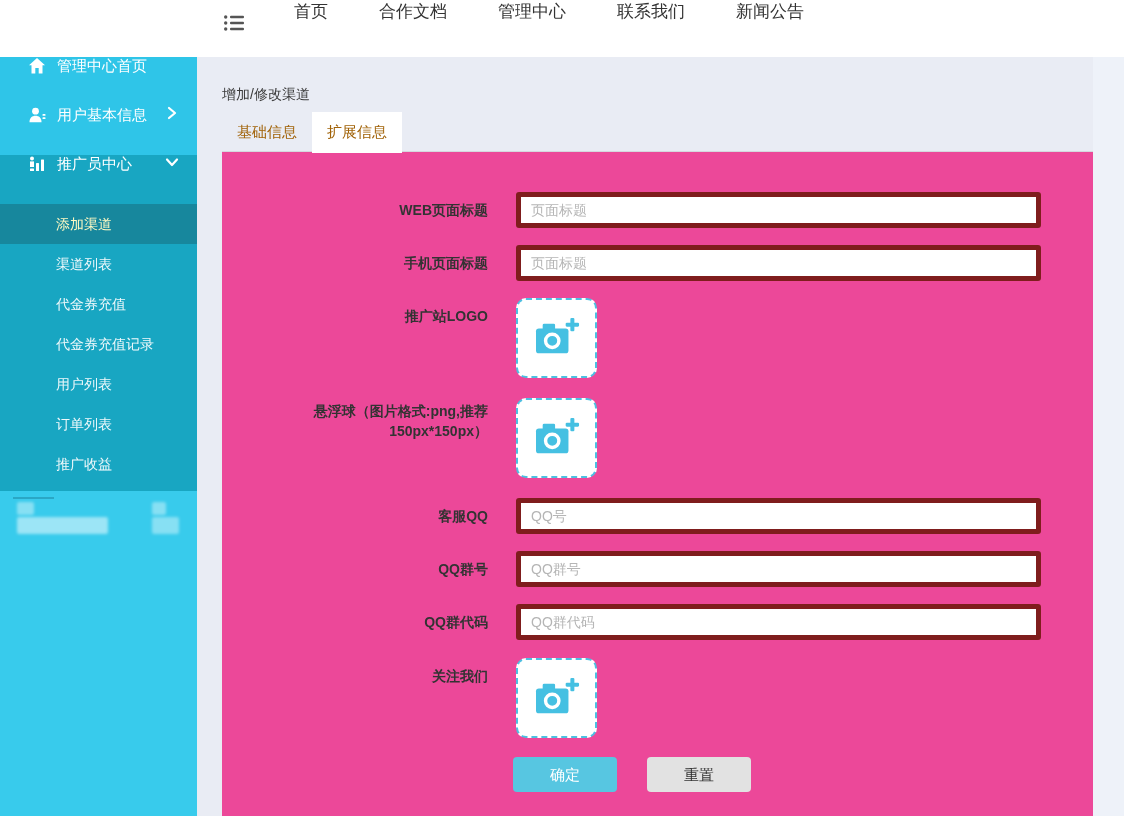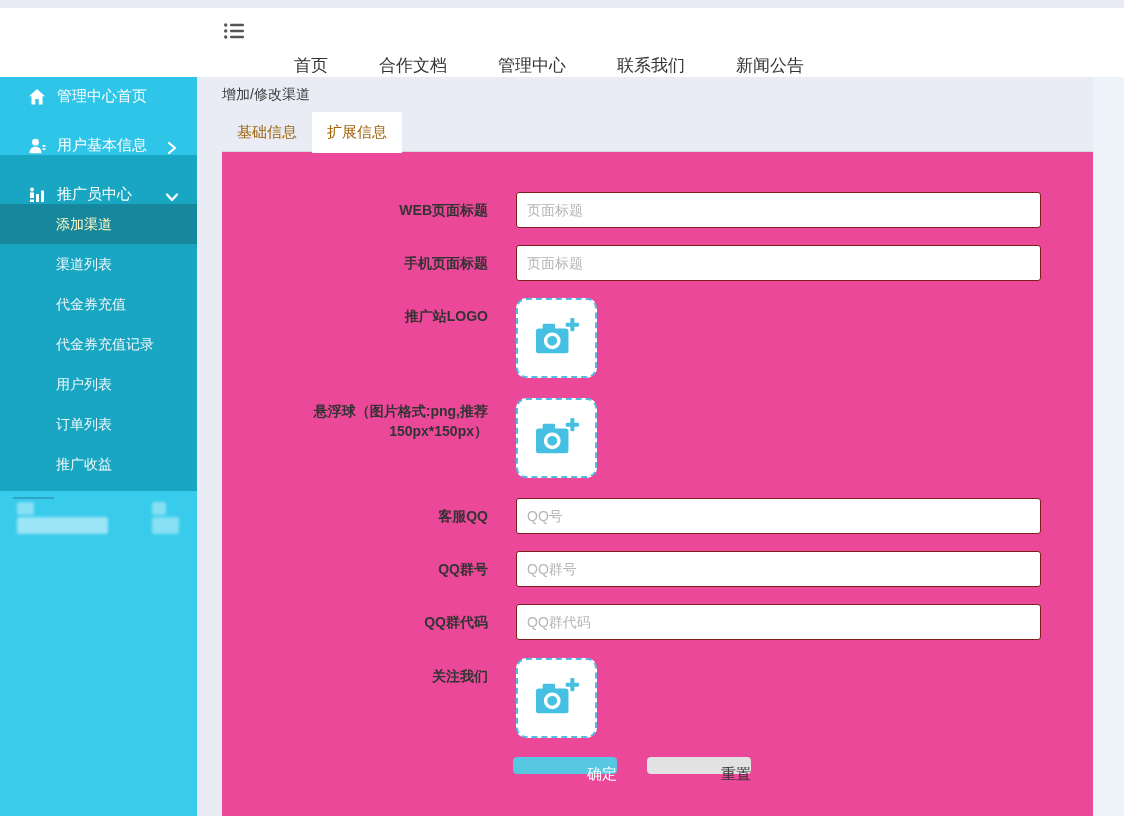--- a/index.html
+++ b/index.html
@@ -6,34 +6,34 @@
   html,body { width:1124px; height:816px; }
   body {
     position:relative;
     font-family:"Liberation Sans","DejaVu Sans",sans-serif;
     background:#e9ecf4;
     overflow:hidden;
     color:#333;
   }
   
   .topbar {
-    position:absolute; top:8px; left:0; width:1124px; height:69px;
+    position:absolute; top:0; left:0; width:1124px; height:57px;
     background:#ffffff; z-index:5;
-    display:flex; align-items:flex-end;
+    display:flex; align-items:flex-start;
   }
   .burger { position:absolute; left:224px; top:15px; width:20px; height:16px; cursor:pointer; }
   .topnav { display:flex; gap:51px; margin-left:294px; }
   .topnav .navlink { font-size:17px; color:#333; cursor:pointer; white-space:nowrap; }
   
   .sidebar {
     position:absolute; left:0; top:57px; width:197px; bottom:0;
     background:#38cbec; z-index:4;
   }
   .side-item {
-    height:49px; display:flex; align-items:flex-end;
+    height:49px; display:flex; align-items:flex-start;
     background:#2fc5e8; color:#fff; font-size:15px;
     padding-left:28px; cursor:pointer; position:relative;
   }
   .side-item.parent { background:#18a6c2; }
   .side-item .s-icon { width:18px; height:18px; margin-right:11px; flex:0 0 18px; }
   .side-item .chev { position:absolute; right:18px; width:14px; height:14px; }
   .submenu { background:#18a6c2; padding-bottom:7px; }
   .sub-item {
     height:40px; line-height:40px; padding-left:56px;
     color:rgba(255,255,255,0.93); font-size:14px; cursor:pointer;
@@ -67,35 +67,35 @@
   .frow.upl { margin-bottom:20px; }
   .flabel {
     width:266px; flex:0 0 266px; text-align:right;
     font-size:14px; font-weight:bold; color:#333; line-height:20px;
   }
   .frow .fctl { margin-left:28px; }
   .frow.inp .flabel { line-height:36px; }
   .frow.upl .flabel { padding-top:8px;padding-left:8px; }
   .frow.upl.tight .flabel { padding-top:3px; }
   input.textbox {
-    width:525px; height:36px; border:1px solid #7f1d1d; border-radius:3px;
+    width:525px; height:36px; border:5px solid #7f1d1d; border-radius:3px;
     font-size:14px; color:#333; padding:0 10px; outline:none;
     font-family:"Liberation Sans","DejaVu Sans",sans-serif; background:#fff;
   }
   input.textbox::placeholder { color:#b5b5b5; }
   .upload-box {
     width:81px; height:80px; border:2px dashed #4cc0e2; border-radius:10px;
     display:flex; align-items:center; justify-content:center; cursor:pointer;
     background:#fff;
   }
   .upload-box svg { width:46px; height:42px; }
   .btnrow { display:flex; margin-left:291px; margin-top:19px; }
   .btn {
-    width:104px; height:17px; border:none; border-radius:4px;
-    font-size:15px; cursor:pointer; text-align:right; line-height:33px;
+    width:104px; height:35px; border:none; border-radius:4px;
+    font-size:15px; cursor:pointer; text-align:center; line-height:33px;
     font-family:"Liberation Sans","DejaVu Sans",sans-serif;
   }
   .btn-confirm { background:#57c6e1; color:#fff; }
   .btn-reset { background:#e2e2e2; color:#333; margin-left:30px; }
 </style>
 </head>
 <body>
 
 <div class="topbar">
   <span class="burger">

